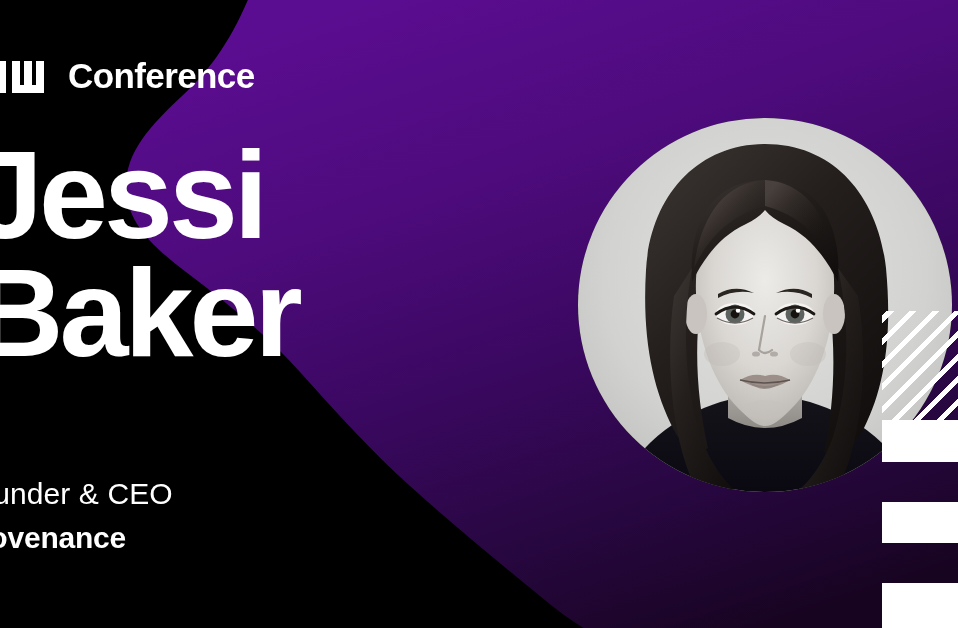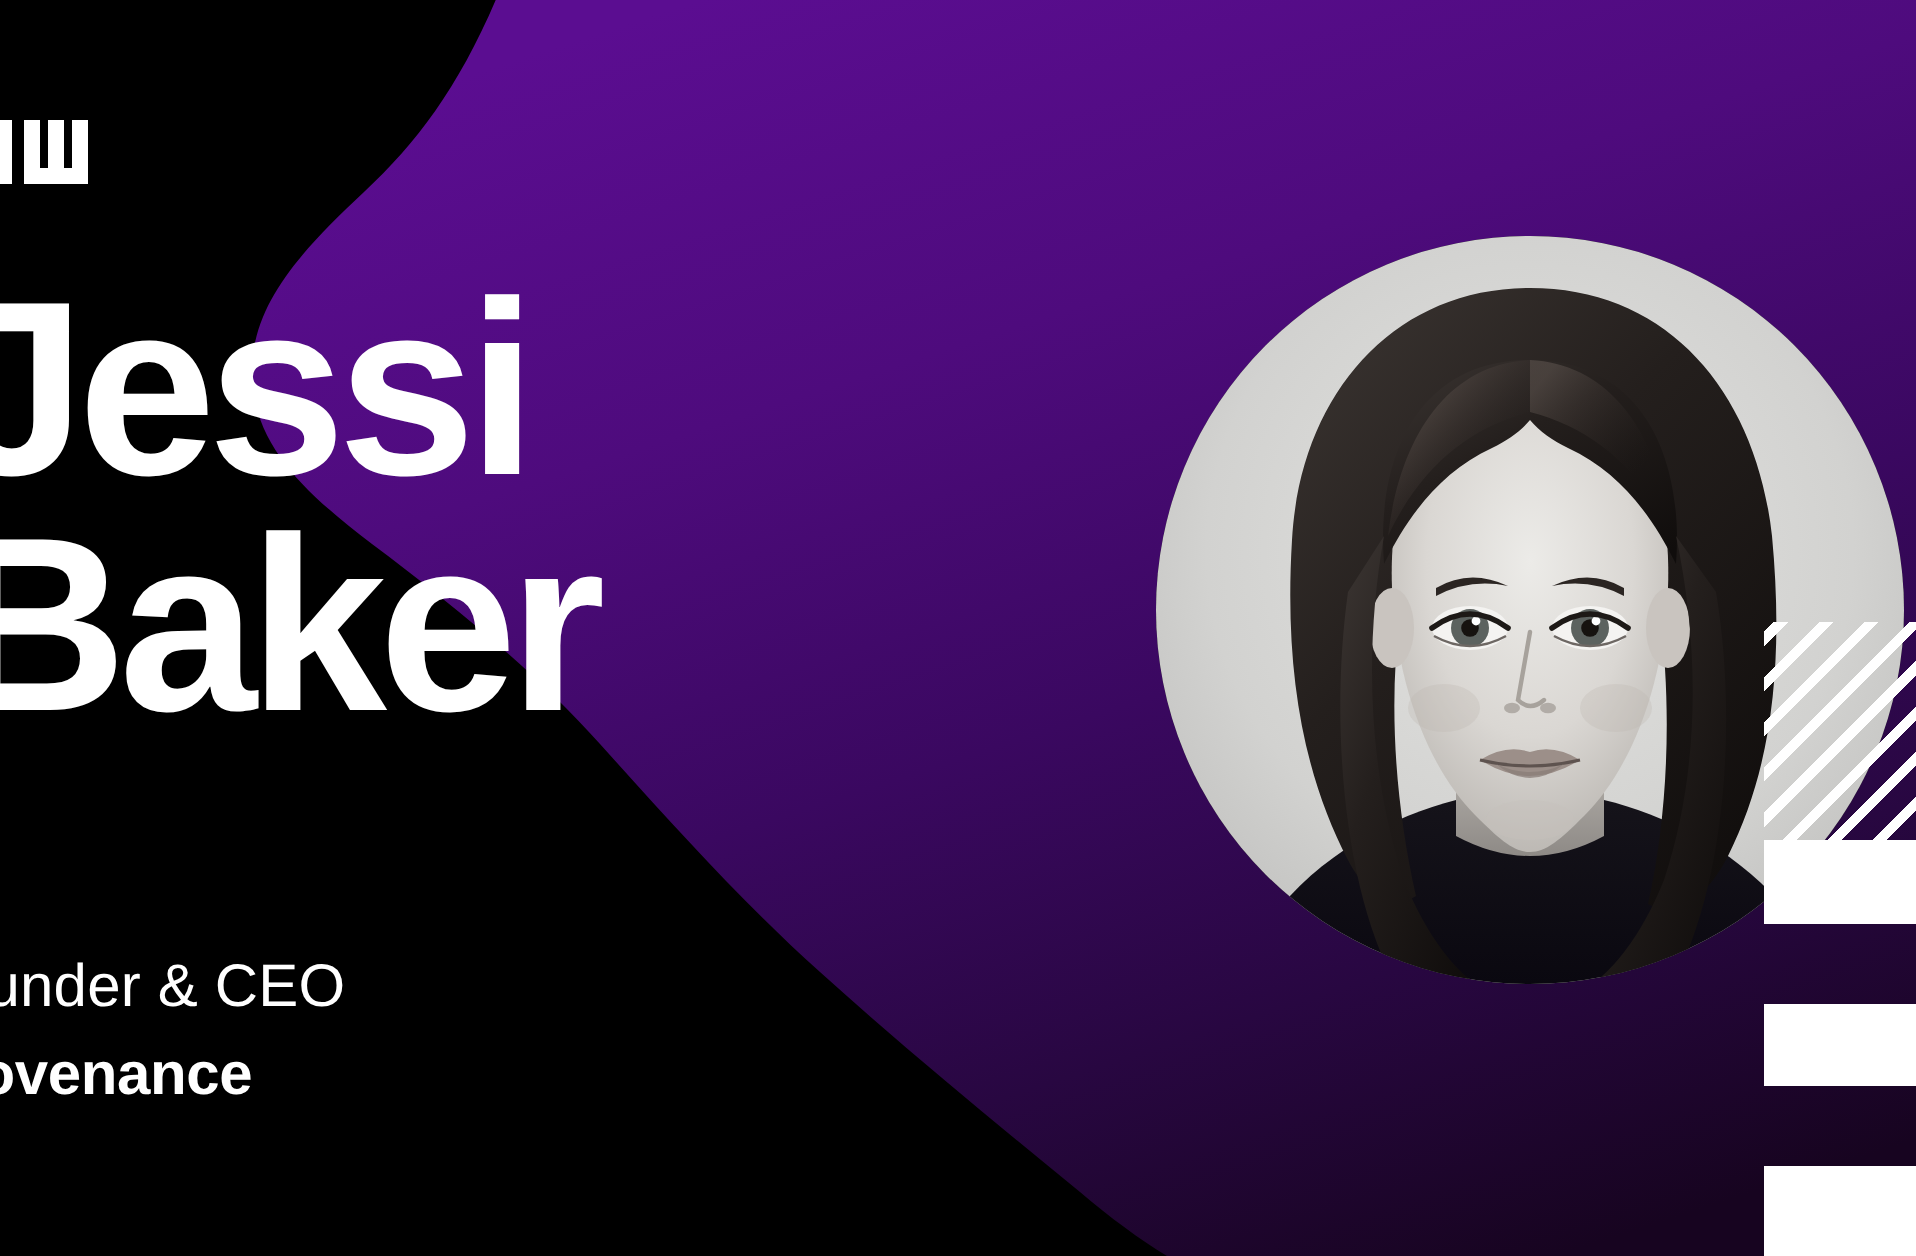--- a/index.html
+++ b/index.html
@@ -292,20 +292,21 @@
     <div class="bar" style="top:82px;height:41px;"></div>
     <div class="bar" style="top:163px;height:45px;"></div>
   </div>
 
   <div class="header">
     <svg class="logo-mark" viewBox="0 0 72 34">
       <path d="M 2 34 L 14 2 L 24 2 L 24 34 L 16 34 L 16 26 L 10 26 L 7 34 Z
                M 12 19 L 16 19 L 16 9 Z" fill="#ffffff"></path>
       <path d="M 30 2 L 38 2 L 38 26 L 42 26 L 42 2 L 50 2 L 50 26 L 54 26 L 54 2 L 62 2 L 62 34 L 30 34 Z" fill="#ffffff"></path>
     </svg>
+    <div class="logo-wordmark">Conference</div>
   </div>
 
   <div class="speaker-name">
     <span class="line">Jessi</span>
     <span class="line">Baker</span>
   </div>
 
   <div class="meta">
     <div class="role">Founder &amp; CEO</div>
     <div class="company">Provenance</div>

